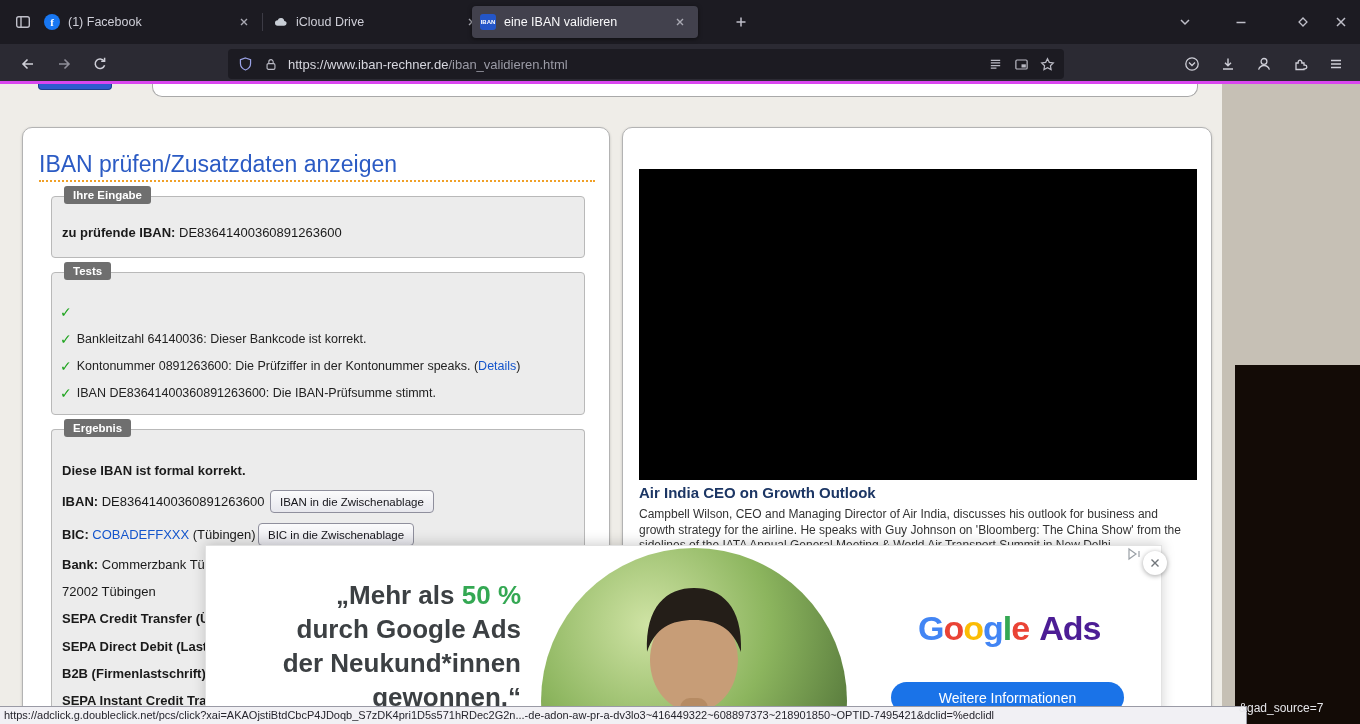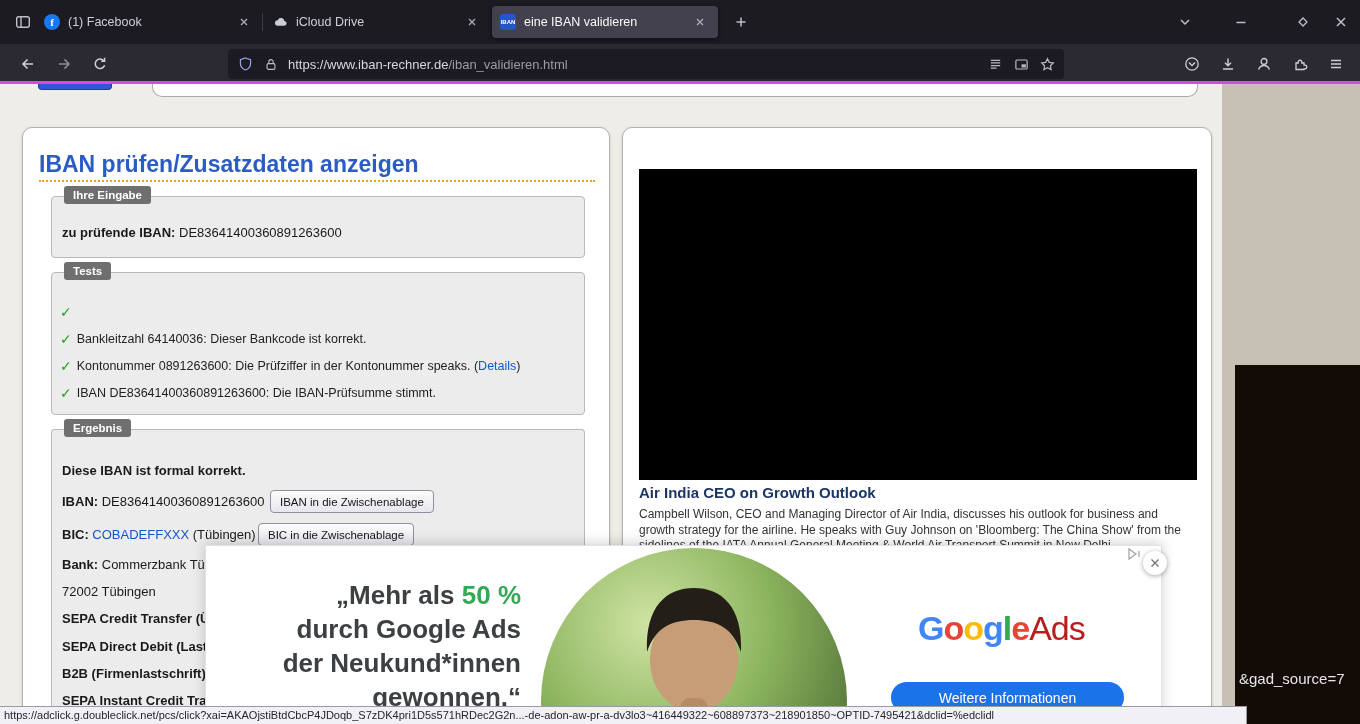--- a/index.html
+++ b/index.html
@@ -29,21 +29,21 @@
   .urltext .path{color:#9b9ba6}
 
   
   .page{position:absolute;left:0;top:84px;width:1360px;height:640px;background:#efede8;overflow:hidden}
   .right-strip{position:absolute;left:1222px;top:0;width:138px;height:640px;background:#c6c0b5}
   .form-strip{position:absolute;left:152px;top:0;width:1046px;height:13px;background:#fff;border:1px solid #a9a9a9;border-top:none;border-radius:0 0 10px 10px}
   .blue-frag{position:absolute;left:38px;top:0;width:74px;height:6px;background:#2f5bd0;border:1px solid #1f3f8f;border-top:none;border-radius:0 0 4px 4px}
   .card{position:absolute;background:#fff;border:1px solid #b3b3b3;border-radius:10px;box-shadow:0 1px 3px rgba(0,0,0,.18)}
   .left-card{left:22px;top:43px;width:588px;height:600px}
   .right-card{left:622px;top:43px;width:590px;height:600px}
-  .left-card h1{position:absolute;left:16px;top:23px;width:556px;font-size:23px;line-height:26px;font-weight:700;color:#2b5bc4;border-bottom:2px dotted #f0a028;padding-bottom:3px}
+  .left-card h1{position:absolute;left:16px;top:23px;width:556px;font-size:23px;line-height:26px;font-weight:400;color:#2b5bc4;border-bottom:2px dotted #f0a028;padding-bottom:3px}
   .fs{position:absolute;left:28px;width:534px;background:#ececec;border:1px solid #b9b9b9;border-radius:4px}
   .legend{position:absolute;left:12px;top:-11px;background:#6f6f6f;color:#fff;font-size:11.5px;font-weight:700;padding:3px 9px;border-radius:3px}
   .frow{position:absolute;left:10px;font-size:13px;color:#1a1a1a;white-space:nowrap;display:flex;align-items:flex-start}
   .trow{position:absolute;left:8px;font-size:12.5px;color:#222;white-space:nowrap;display:flex;align-items:center}
   .check{color:#1fa41f;font-weight:700;font-size:14px;margin-right:5px}
   .link{color:#1355cc;text-decoration:none;cursor:pointer}
   .cbtn{position:absolute;top:-4px;height:23px;background:linear-gradient(#fbfbfc,#e7e7ed);border:1px solid #8f8f9d;border-radius:4px;font-size:11.5px;color:#15141a;padding:0 9px;display:flex;align-items:center;white-space:nowrap}
   .bold{font-weight:700}
 
   
@@ -51,28 +51,28 @@
   .vtitle{position:absolute;left:16px;top:356px;width:556px;font-size:15px;font-weight:700;color:#1c3664}
   .vdesc{position:absolute;left:16px;top:379px;width:552px;font-size:12px;line-height:15.5px;color:#333}
 
   
   .dark-ad{position:absolute;left:1235px;top:281px;width:125px;height:359px;background:#130b06}
   .ad{position:absolute;left:205px;top:461px;width:957px;height:262px;background:#fff;border:1px solid #e2e2e2;box-shadow:0 -2px 12px rgba(0,0,0,.18)}
   .quote{position:absolute;left:25px;top:32px;width:290px;text-align:right;font-size:26px;line-height:34px;font-weight:700;color:#3c4043}
   .quote .hl{color:#34a853}
   .photo{position:absolute;left:335px;top:2px;width:306px;height:306px;border-radius:50%;overflow:hidden;background:radial-gradient(circle at 35% 25%,#cfe3a4 0%,#8cb55e 40%,#54763a 75%,#3c5528 100%)}
   .glogo{position:absolute;left:712px;top:63px;font-size:34px;font-weight:700;letter-spacing:-1px;white-space:nowrap}
-  .glogo .ads{color:#b91c1c;font-weight:400;}
+  .glogo .ads{color:#4c1d95;font-weight:700;margin-left:10px}
   .cta{position:absolute;left:685px;top:136px;width:233px;height:31px;background:#1a73e8;border-radius:17px;color:#fff;font-size:14px;display:flex;align-items:center;justify-content:center}
   .adchoices{position:absolute;left:921px;top:1px;width:18px;height:14px;color:#9aa0a6}
   .adclose{position:absolute;left:937px;top:5px;width:24px;height:24px;border-radius:50%;background:#fff;box-shadow:0 1px 5px rgba(0,0,0,.35);display:flex;align-items:center;justify-content:center;color:#70757a}
 
   
   .statusbar{position:absolute;left:0;top:706px;width:1247px;height:18px;background:#f1f0f4;border-top:1px solid #9a9aa5;border-right:1px solid #9a9aa5;font-size:11px;line-height:16px;color:#26252d;padding-left:4px;white-space:nowrap;overflow:hidden;z-index:50}
-  .status-tail{position:absolute;left:1239px;top:671px;height:18px;font-size:15px;line-height:16px;color:#e6e6ea;z-index:51;white-space:nowrap}
+  .status-tail{position:absolute;left:1239px;top:700px;height:18px;font-size:12px;line-height:16px;color:#e6e6ea;z-index:51;white-space:nowrap}
   svg{display:block}
 </style>
 </head>
 <body>
 
 <div class="browser">
 
   <div class="tabbar">
     <div class="chromebtn" style="left:8px;top:7px">
       <span>
@@ -101,21 +101,21 @@
             <path d="M12.3 7.1a3.4 3.4 0 0 0-6.6-.9A2.8 2.8 0 0 0 3 9a2.7 2.7 0 0 0 2.8 2.7h6.4A2.4 2.4 0 0 0 14.6 9.3c0-1.2-1-2.1-2.3-2.2z"></path>
           </svg>
         </span>
       <span class="label">iCloud Drive</span>
       <span class="tclose">
           <svg width="12" height="12" viewBox="0 0 12 12" fill="none" stroke="currentColor" stroke-width="1.4">
             <path d="M3 3l6 6M9 3l-6 6"></path>
           </svg>
         </span>
     </div>
-    <div class="tab active" style="left:492px">
+    <div class="tab active" style="left:472px">
       <span class="favicon">
           <span class="iban-badge">IBAN</span>
         </span>
       <span class="label">eine IBAN validieren</span>
       <span class="tclose">
           <svg width="12" height="12" viewBox="0 0 12 12" fill="none" stroke="currentColor" stroke-width="1.4">
             <path d="M3 3l6 6M9 3l-6 6"></path>
           </svg>
         </span>
     </div>

